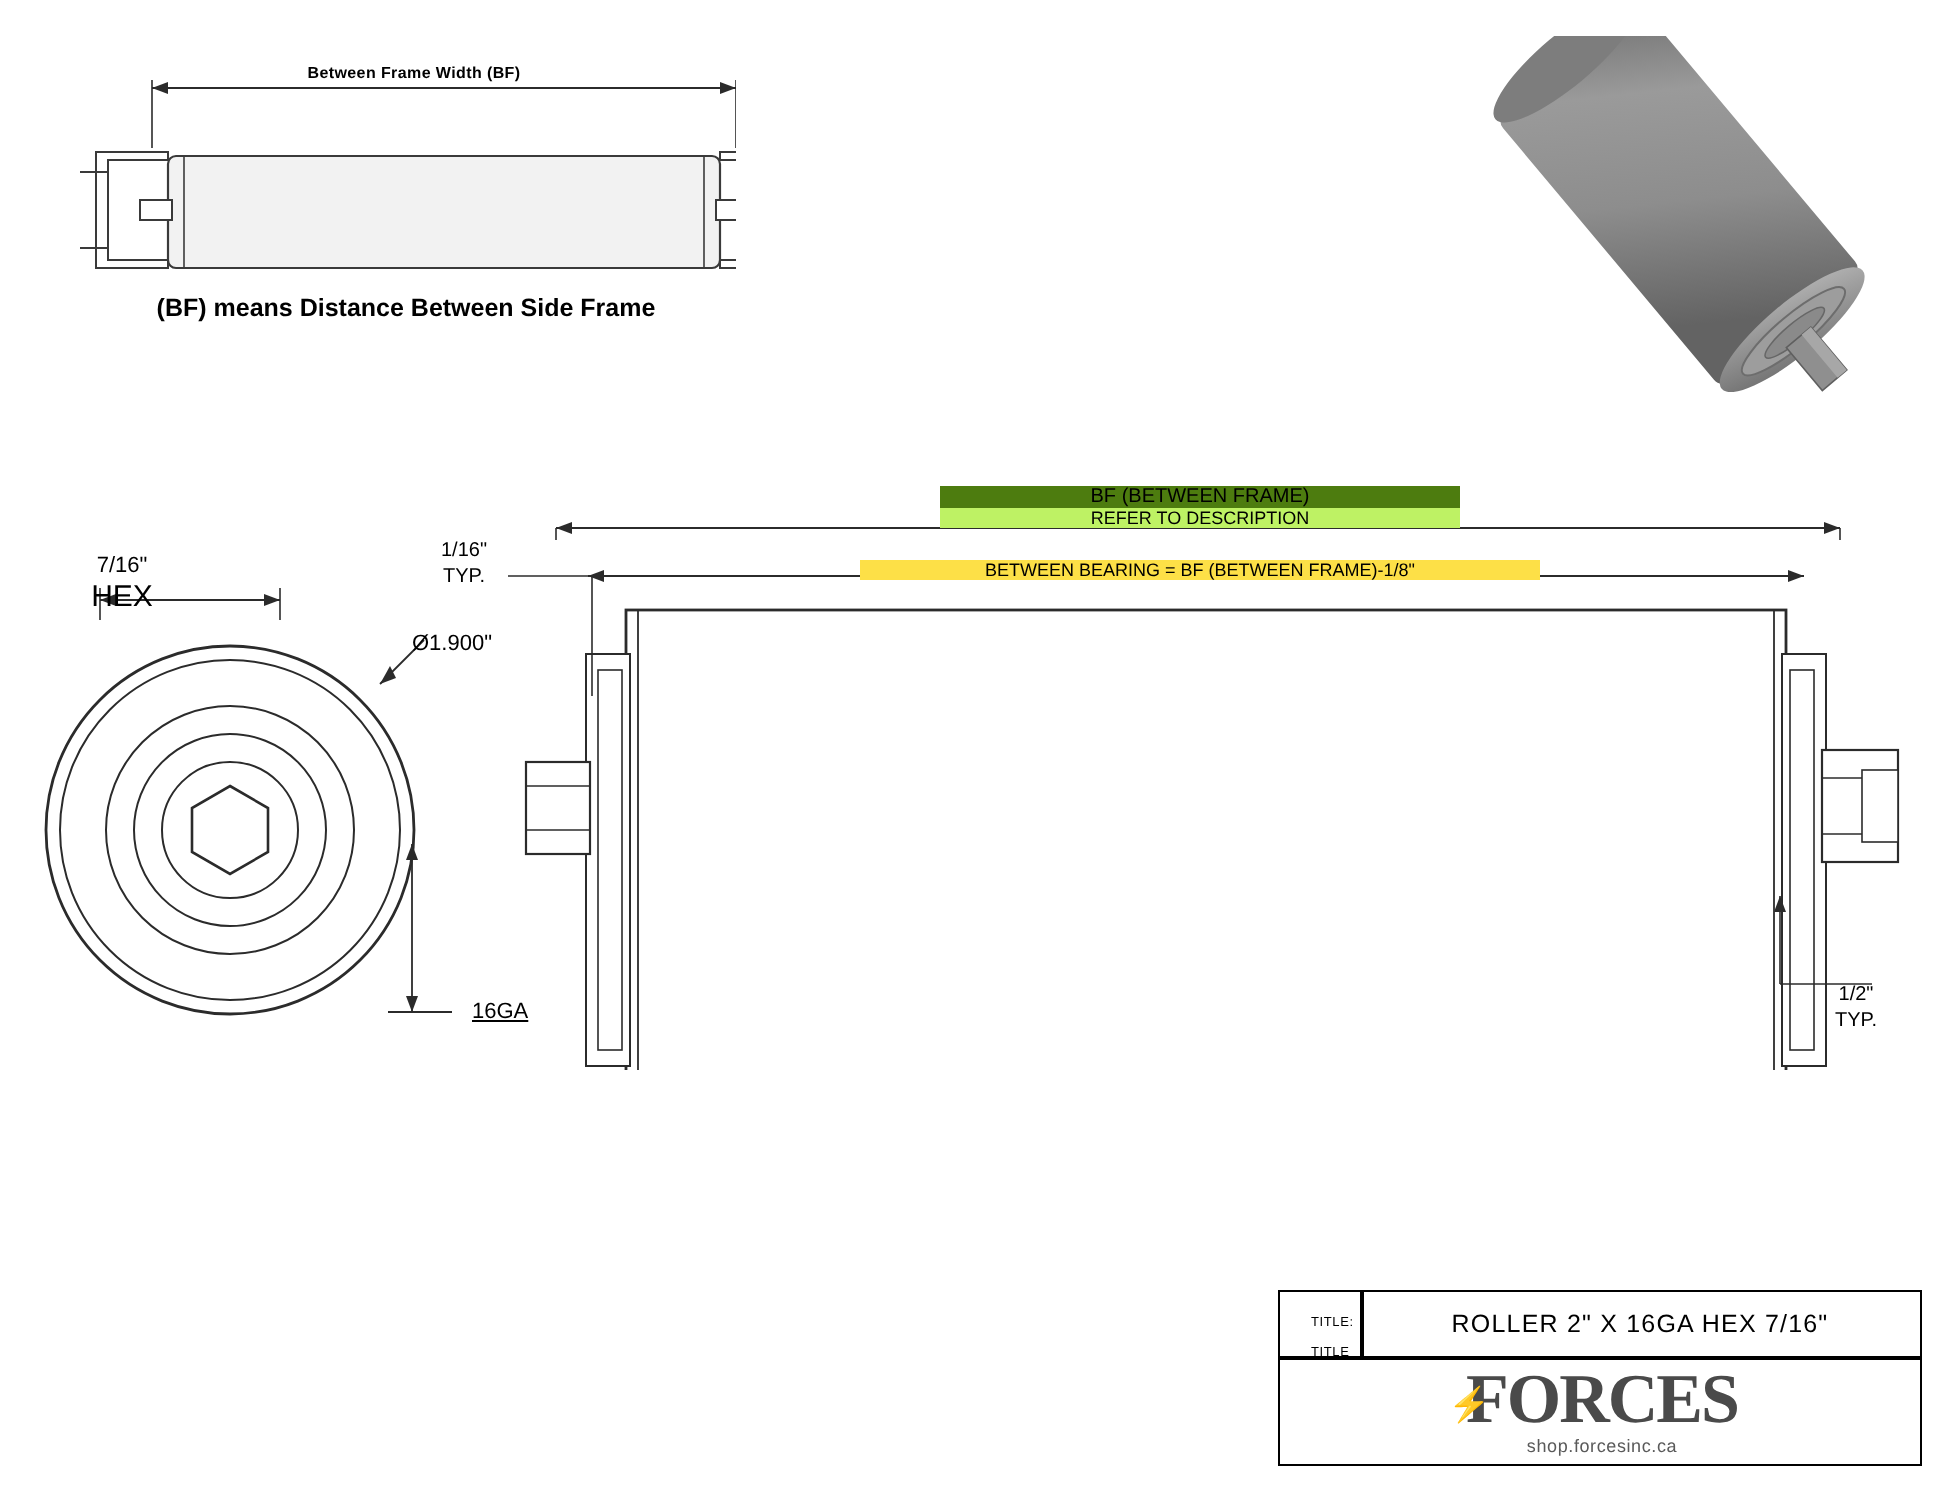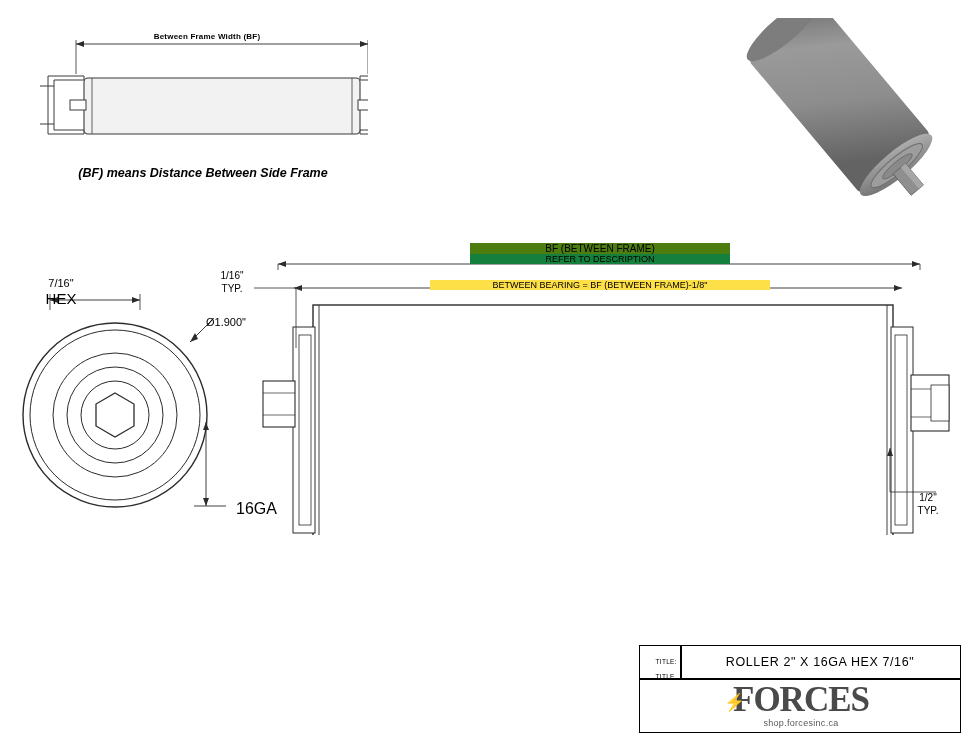--- a/index.html
+++ b/index.html
@@ -104,21 +104,21 @@
 
       <line x1="2" y1="60" x2="16" y2="60" stroke="#3a3a3a" stroke-width="1"></line>
       <line x1="2" y1="98" x2="16" y2="98" stroke="#3a3a3a" stroke-width="1"></line>
       <line x1="352" y1="60" x2="366" y2="60" stroke="#3a3a3a" stroke-width="1"></line>
       <line x1="352" y1="98" x2="366" y2="98" stroke="#3a3a3a" stroke-width="1"></line>
     </svg>
   </div>
 
   <div class="abs lbl center" style="left:112px; top:32px; width:190px; font-size:8px; font-weight:bold; letter-spacing:.2px;">Between Frame Width (BF)</div>
 
-  <div class="abs lbl center" style="left:38px; top:166px; width:330px; font-size:12.5px; font-weight:bold;font-style:italic;">(BF) means Distance Between Side Frame</div>
+  <div class="abs lbl center" style="left:38px; top:147px; width:330px; font-size:12.5px; font-weight:bold;">(BF) means Distance Between Side Frame</div>
 
   <div class="abs" style="left:672px; top:18px; width:286px; height:200px;">
     <svg width="286" height="200" viewBox="0 0 286 200">
       <defs>
         <linearGradient id="bodyGrad" x1="0" y1="0" x2="1" y2="0.35">
           <stop offset="0%" stop-color="#6f6f6f"></stop>
           <stop offset="28%" stop-color="#9a9a9a"></stop>
           <stop offset="62%" stop-color="#8d8d8d"></stop>
           <stop offset="100%" stop-color="#636363"></stop>
         </linearGradient>
@@ -175,21 +175,21 @@
   <div class="abs lbl" style="left:206px; top:316px; font-size:11px;">Ø1.900"</div>
 
   <div class="abs" style="left:192px; top:420px; width:60px; height:100px;">
     <svg width="60" height="100" viewBox="0 0 60 100">
       <line x1="14" y1="2" x2="14" y2="86" stroke="#2b2b2b" stroke-width="0.9"></line>
       <line x1="2" y1="86" x2="34" y2="86" stroke="#2b2b2b" stroke-width="0.9"></line>
       <polygon points="14,2 11,10 17,10" fill="#2b2b2b"></polygon>
       <polygon points="14,86 11,78 17,78" fill="#2b2b2b"></polygon>
     </svg>
   </div>
-  <div class="abs lbl" style="left:236px; top:500px; font-size:16px;">16GA</div>
+  <div class="abs lbl" style="left:236px; top:500px; font-size:11px;text-decoration:underline;">16GA</div>
 
   <div class="abs" style="left:255px; top:235px; width:700px; height:300px;">
     <svg width="700" height="300" viewBox="0 0 700 300">
 
       <rect x="58" y="70" width="580" height="250" fill="#ffffff" stroke="#2b2b2b" stroke-width="1.4"></rect>
 
       <line x1="64" y1="70" x2="64" y2="320" stroke="#2b2b2b" stroke-width="0.9"></line>
       <line x1="632" y1="70" x2="632" y2="320" stroke="#2b2b2b" stroke-width="0.9"></line>
 
       <rect x="38" y="92" width="22" height="206" fill="#ffffff" stroke="#2b2b2b" stroke-width="1"></rect>
@@ -212,21 +212,21 @@
   <div class="abs" style="left:270px; top:240px; width:660px; height:30px;">
     <svg width="660" height="30" viewBox="0 0 660 30">
       <line x1="8" y1="24" x2="650" y2="24" stroke="#2b2b2b" stroke-width="0.9"></line>
       <polygon points="8,24 16,21 16,27" fill="#2b2b2b"></polygon>
       <polygon points="650,24 642,21 642,27" fill="#2b2b2b"></polygon>
       <line x1="8" y1="24" x2="8" y2="200" stroke="#2b2b2b" stroke-width="0.8"></line>
       <line x1="650" y1="24" x2="650" y2="200" stroke="#2b2b2b" stroke-width="0.8"></line>
     </svg>
   </div>
   <div class="abs lbl center" style="left:470px; top:243px; width:260px; font-size:10px; background:#4d7c0f;">BF (BETWEEN FRAME)</div>
-  <div class="abs lbl center" style="left:470px; top:254px; width:260px; font-size:9px; background:#15803d;">REFER TO DESCRIPTION</div>
+  <div class="abs lbl center" style="left:470px; top:254px; width:260px; font-size:9px; background:#bef264;">REFER TO DESCRIPTION</div>
 
   <div class="abs" style="left:288px; top:272px; width:622px; height:24px;">
     <svg width="622" height="24" viewBox="0 0 622 24">
       <line x1="6" y1="16" x2="614" y2="16" stroke="#2b2b2b" stroke-width="0.9"></line>
       <polygon points="6,16 14,13 14,19" fill="#2b2b2b"></polygon>
       <polygon points="614,16 606,13 606,19" fill="#2b2b2b"></polygon>
     </svg>
   </div>
   <div class="abs lbl center" style="left:430px; top:280px; width:340px; font-size:9px; background:#fde047;">BETWEEN BEARING = BF (BETWEEN FRAME)-1/8"</div>
 

